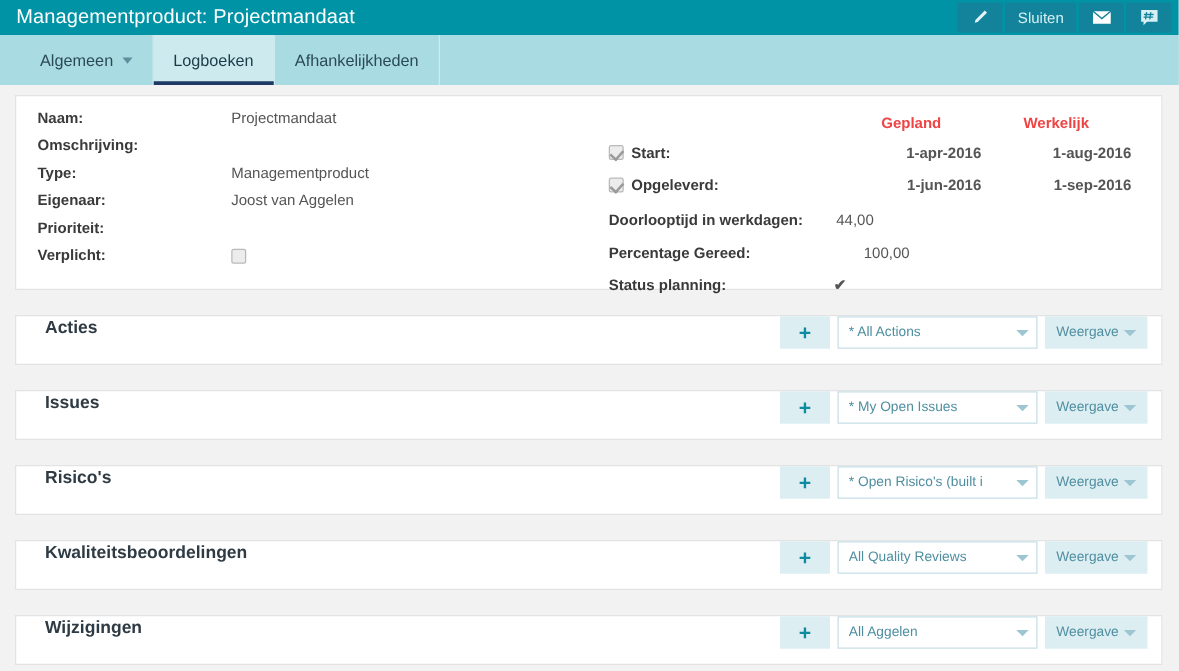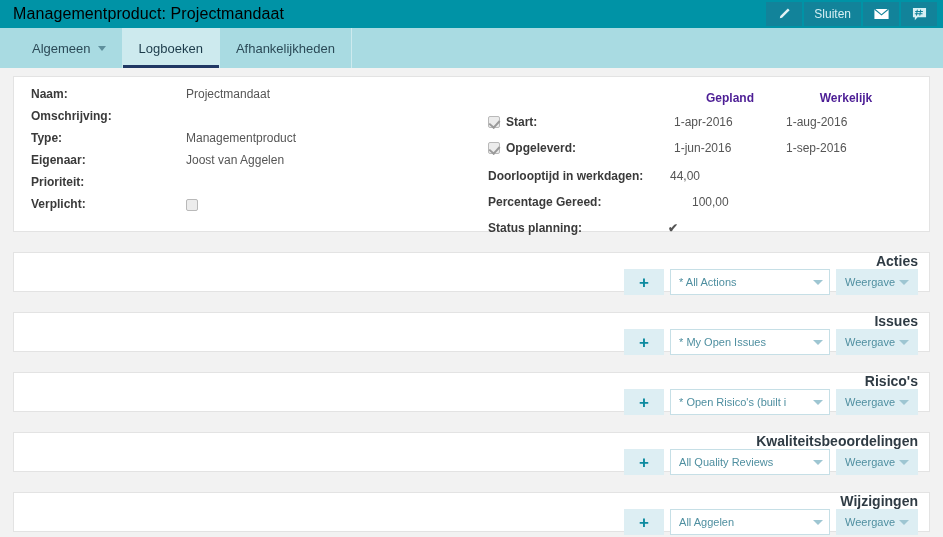--- a/index.html
+++ b/index.html
@@ -13,21 +13,21 @@
   }
 
   
   .topbar{
     position:relative;
     height:28px;
     background:#0093a6;
     display:flex;align-items:center;
   }
   .topbar-title{
-    color:#000000;
+    color:#ffffff;
     font-size:16px;
     padding-left:13px;
     letter-spacing:.1px;
     white-space:nowrap;
   }
   .topbar-actions{
     position:absolute;right:6px;top:2px;
     display:flex;align-items:center;gap:2px;
   }
   .tb-btn{
@@ -77,23 +77,22 @@
     background:#cdeaee;
     color:#1c3b4a;
   }
   .tab.active::after{
     content:"";position:absolute;left:0;right:0;bottom:0;height:3px;background:#203864;
   }
   .tab-rest{flex:1;background:#a9dbe2;border-right:none;}
 
   
   .page{
-    padding:8px 13px 0 0;
-    box-sizing:border-box;
-    margin-left:13px;
+    padding:8px 13px 0 12px;
+    box-sizing:border-box;
   }
   .card{
     background:#ffffff;
     border:1px solid #e3e3e3;
     box-sizing:border-box;
   }
 
   
   .details{
     height:156px;
@@ -149,51 +148,50 @@
   }
 
   
   .rgrid{
     display:grid;
     grid-template-columns:18px 168px 112px 120px;
     align-items:center;
     row-gap:0;
   }
   .rgrid .hdr{
-    font-weight:bold;color:#4c1d95;font-size:12px;
+    font-weight:bold;color:#ef4444;font-size:12px;
     text-align:center;height:22px;line-height:22px;
   }
   .rgrid .lbl{
     font-weight:bold;color:#3a3a3a;font-size:12px;height:26px;line-height:26px;white-space:nowrap;
   }
   .rgrid .cell{
-    font-size:12px;color:#555;text-align:left;height:26px;line-height:26px;white-space:nowrap;
+    font-size:12px;color:#555;text-align:right;height:26px;line-height:26px;white-space:nowrap;font-weight:bold;
   }
   .rgrid .cbcell{height:26px;display:flex;align-items:center;}
   .rrow2{
     display:flex;align-items:center;height:26px;
   }
   .rrow2 .lbl2{
     font-weight:bold;color:#3a3a3a;font-size:12px;width:168px;white-space:nowrap;
   }
   .rrow2 .val2{
     font-size:12px;color:#555;white-space:nowrap;
   }
   .tickmark{
     color:#0e8ba0;font-size:15px;font-weight:bold;line-height:1;
   }
 
   
   .section{
     height:40px;
     margin-top:20px;
-    display:flex;align-items:flex-end;
+    display:flex;align-items:flex-start;
     padding:0 11px 0 23px;
     box-sizing:border-box;
-    flex-direction:column;
   }
   .section-title{
     flex:1;
     font-size:14px;
     font-weight:bold;
     color:#2f3b44;
     white-space:nowrap;
   }
   .section-controls{
     display:flex;align-items:center;gap:6px;

